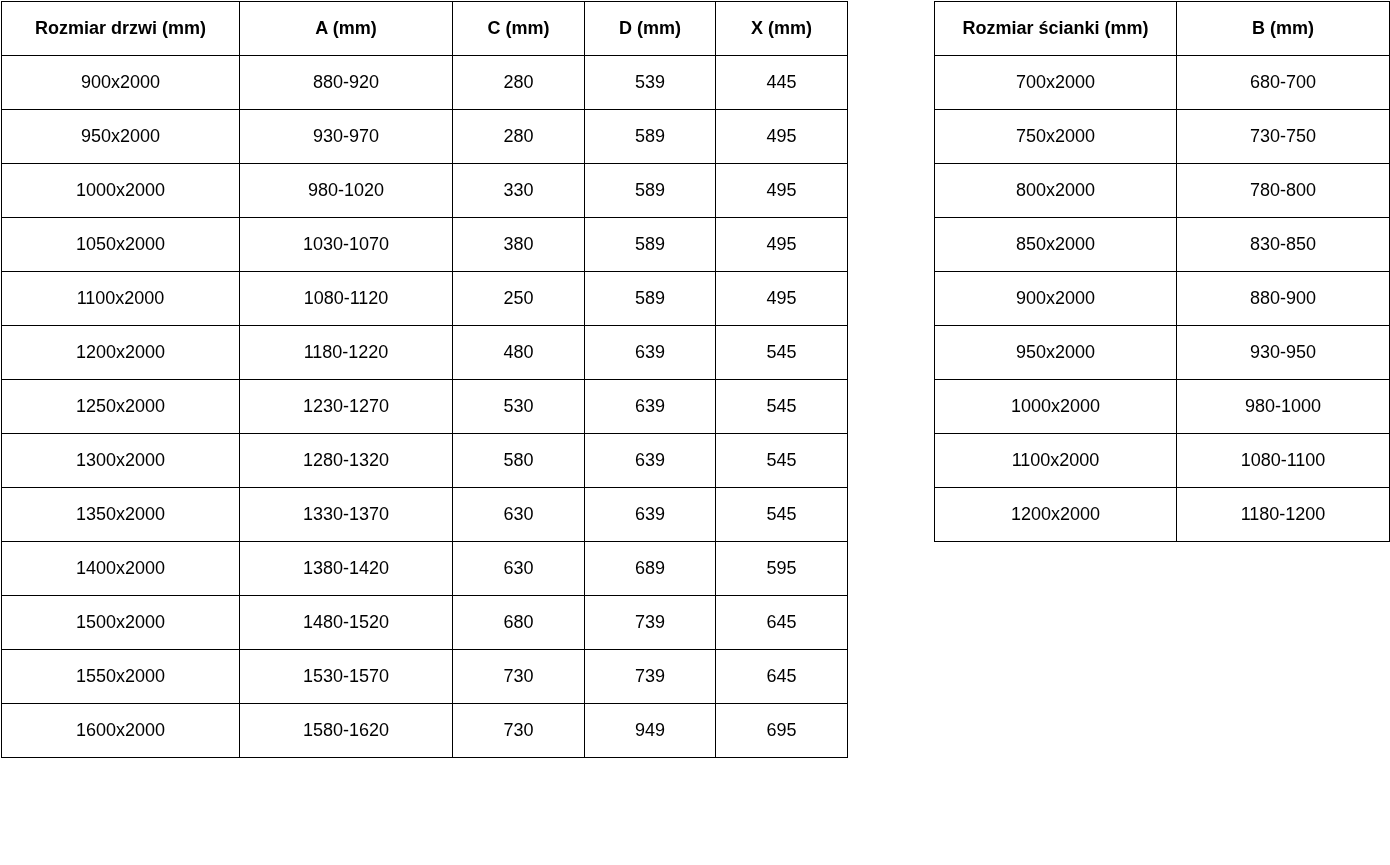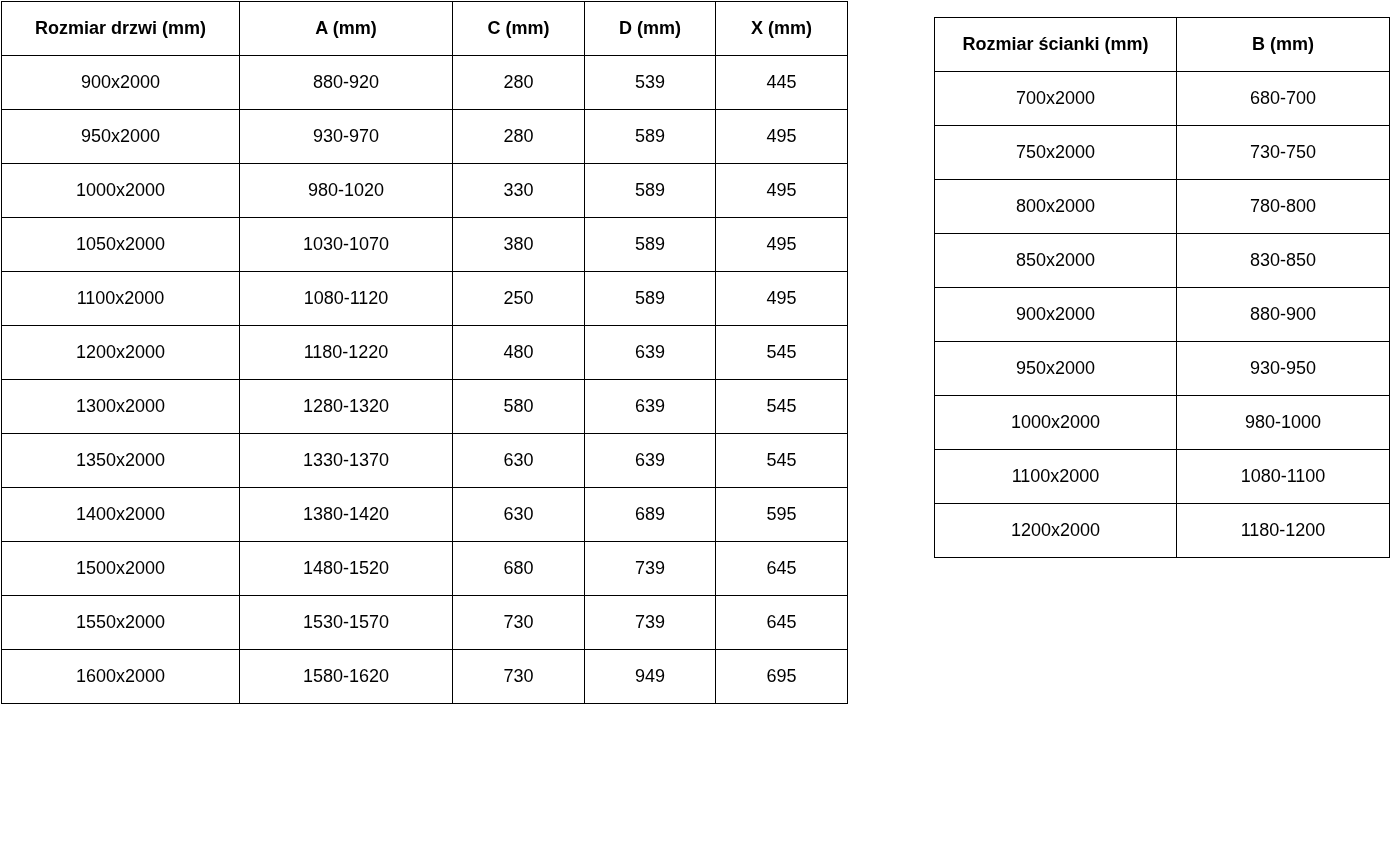--- a/index.html
+++ b/index.html
@@ -47,21 +47,21 @@
   #doors-table .col-size   { width: 238px; }
   #doors-table .col-a      { width: 213px; }
   #doors-table .col-c      { width: 132px; }
   #doors-table .col-d      { width: 131px; }
   #doors-table .col-x      { width: 132px; }
 
   
   #wall-table {
     position: absolute;
     left: 934px;
-    top: 17px;
+    top: 1px;
     width: 455px;
   }
   #wall-table .col-size { width: 242px; }
   #wall-table .col-b    { width: 213px; }
 </style>
 </head>
 <body>
 
 <div class="page">
 
@@ -119,20 +119,27 @@
         <td>495</td>
       </tr>
       <tr>
         <td>1200x2000</td>
         <td>1180-1220</td>
         <td>480</td>
         <td>639</td>
         <td>545</td>
       </tr>
       <tr>
+        <td>1250x2000</td>
+        <td>1230-1270</td>
+        <td>530</td>
+        <td>639</td>
+        <td>545</td>
+      </tr>
+      <tr>
         <td>1300x2000</td>
         <td>1280-1320</td>
         <td>580</td>
         <td>639</td>
         <td>545</td>
       </tr>
       <tr>
         <td>1350x2000</td>
         <td>1330-1370</td>
         <td>630</td>

